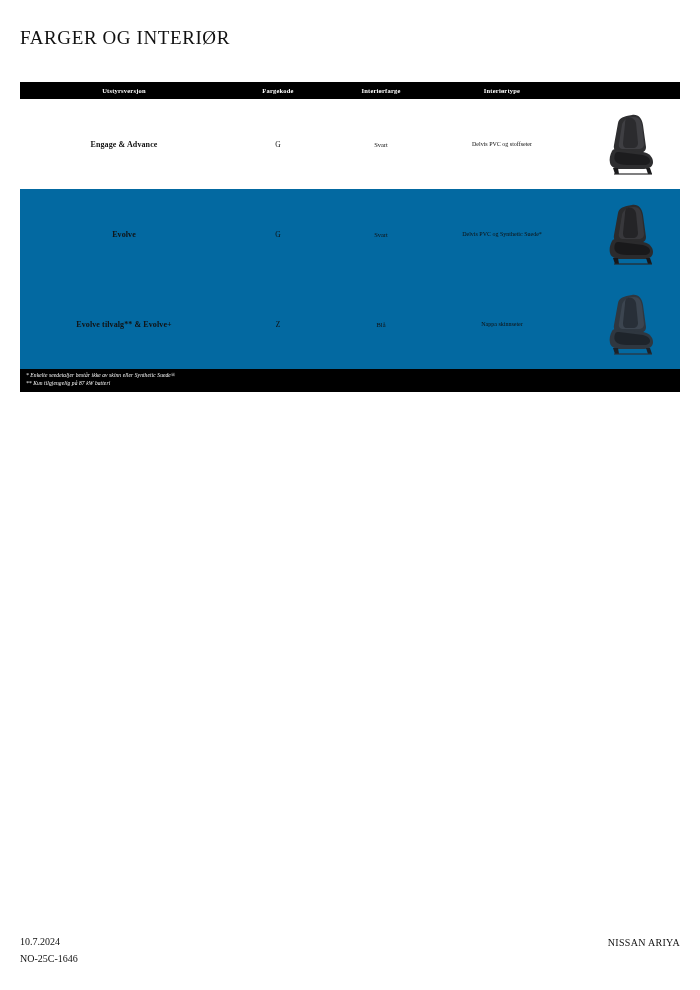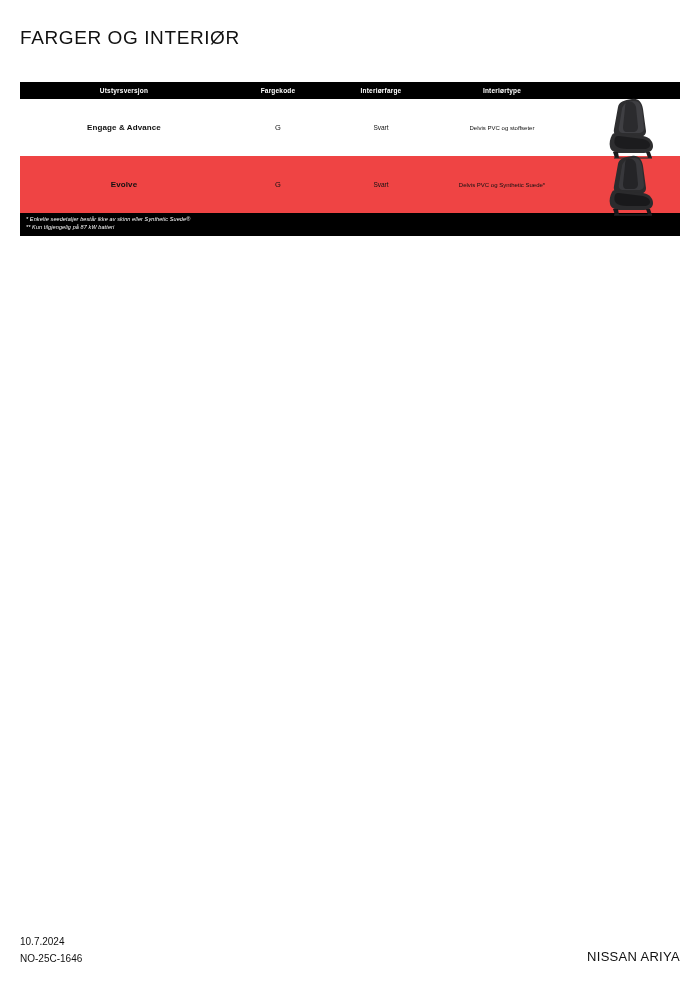--- a/index.html
+++ b/index.html
@@ -13,20 +13,21 @@
     font-family: "Liberation Sans", sans-serif;
     color: #1a1a1a;
     position: relative;
     overflow: hidden;
   }
   .page {
     position: relative;
     width: 700px;
     height: 990px;
     box-sizing: border-box;
+    font-family: Liberation Serif, serif;
   }
   .page-title {
     position: absolute;
     left: 20px;
     top: 27px;
     font-size: 19px;
     font-weight: 400;
     letter-spacing: 0.6px;
     color: #111111;
   }
@@ -49,25 +50,25 @@
   .col-d { width: 136px; text-align: center; }
   .col-e { width: 110px; text-align: center; }
   .table-head div {
     font-size: 6.5px;
     font-weight: 700;
     letter-spacing: 0.2px;
   }
   .row {
     display: flex;
     align-items: center;
-    height: 57px;
+    height: 90px;
     background: #ffffff;
   }
   .row.alt {
-    background: #ef4444;
+    background: #0369a1;
   }
   .row .col-a {
     font-size: 8px;
     font-weight: 700;
     color: #111111;
     letter-spacing: 0.1px;
   }
   .row .col-b {
     font-size: 7.5px;
     font-weight: 400;
@@ -111,22 +112,22 @@
     position: absolute;
     left: 20px;
     bottom: 23px;
     font-size: 10px;
     line-height: 1.7;
     color: #111111;
   }
   .footer-right {
     position: absolute;
     right: 20px;
-    bottom: 26px;
-    font-size: 13px;
+    bottom: 42px;
+    font-size: 10px;
     color: #111111;
     letter-spacing: 0.3px;
   }
 </style>
 </head>
 <body>
 
 <div class="page">
 
   <div class="page-title">FARGER OG INTERIØR</div>
@@ -173,20 +174,38 @@
           <path d="M24 40 C22 44 21 48 22 52 C23 56 27 58 33 58 L56 58 C62 58 65 55 65 51 C65 46 61 42 55 41 L30 38 C27 38 25 38 24 40 Z" fill="#2b2b2d"></path>
           <path d="M27 43 C26 46 26 49 28 51 C30 53 34 54 39 54 L56 54 C60 54 62 52 62 50 C62 47 59 45 55 44 L31 41 C29 41 28 41 27 43 Z" fill="#131314" opacity="0.7"></path>
           <path d="M25 57 L27 63 L31 63 L30 57 Z" fill="#17171a"></path>
           <path d="M58 57 L60 63 L64 63 L62 57 Z" fill="#17171a"></path>
           <path d="M26 62 L64 62 L64 64 L26 64 Z" fill="#262628" opacity="0.6"></path>
         </svg>
       </div>
     </div>
 
 
+    <div class="row alt">
+      <div class="col-a">Evolve tilvalg** &amp; Evolve+</div>
+      <div class="col-b">Z</div>
+      <div class="col-c">Blå</div>
+      <div class="col-d">Nappa skinnseter</div>
+      <div class="col-e">
+        <svg class="seat" viewBox="0 0 74 66">
+          <path d="M44 4 C50 3 54 7 55 14 L58 36 C58 40 55 42 51 42 L33 42 C28 42 25 39 26 34 L30 12 C31 7 36 5 44 4 Z" fill="#2f3740"></path>
+          <path d="M46 6 C51 6 53 9 54 15 L56 33 C56 36 54 38 50 38 L36 38 C32 38 30 36 31 32 L34 14 C35 9 40 6 46 6 Z" fill="#4a545f" opacity="0.5"></path>
+          <path d="M40 7 C44 6 47 8 48 12 L50 32 C50 35 48 37 45 37 L39 37 C36 37 35 35 35 32 L37 13 C37 9 38 8 40 7 Z" fill="#1b2128" opacity="0.6"></path>
+          <path d="M24 40 C22 44 21 48 22 52 C23 56 27 58 33 58 L56 58 C62 58 65 55 65 51 C65 46 61 42 55 41 L30 38 C27 38 25 38 24 40 Z" fill="#2f3740"></path>
+          <path d="M27 43 C26 46 26 49 28 51 C30 53 34 54 39 54 L56 54 C60 54 62 52 62 50 C62 47 59 45 55 44 L31 41 C29 41 28 41 27 43 Z" fill="#171c22" opacity="0.7"></path>
+          <path d="M25 57 L27 63 L31 63 L30 57 Z" fill="#1c2128"></path>
+          <path d="M58 57 L60 63 L64 63 L62 57 Z" fill="#1c2128"></path>
+          <path d="M26 62 L64 62 L64 64 L26 64 Z" fill="#2b3138" opacity="0.6"></path>
+        </svg>
+      </div>
+    </div>
 
     <div class="table-foot">
       <div>* Enkelte seedetaljer består ikke av skinn eller Synthetic Suede®</div>
       <div>** Kun tilgjengelig på 87 kW batteri</div>
     </div>
 
   </div>
 
   <div class="footer-left">
     <div>10.7.2024</div>

